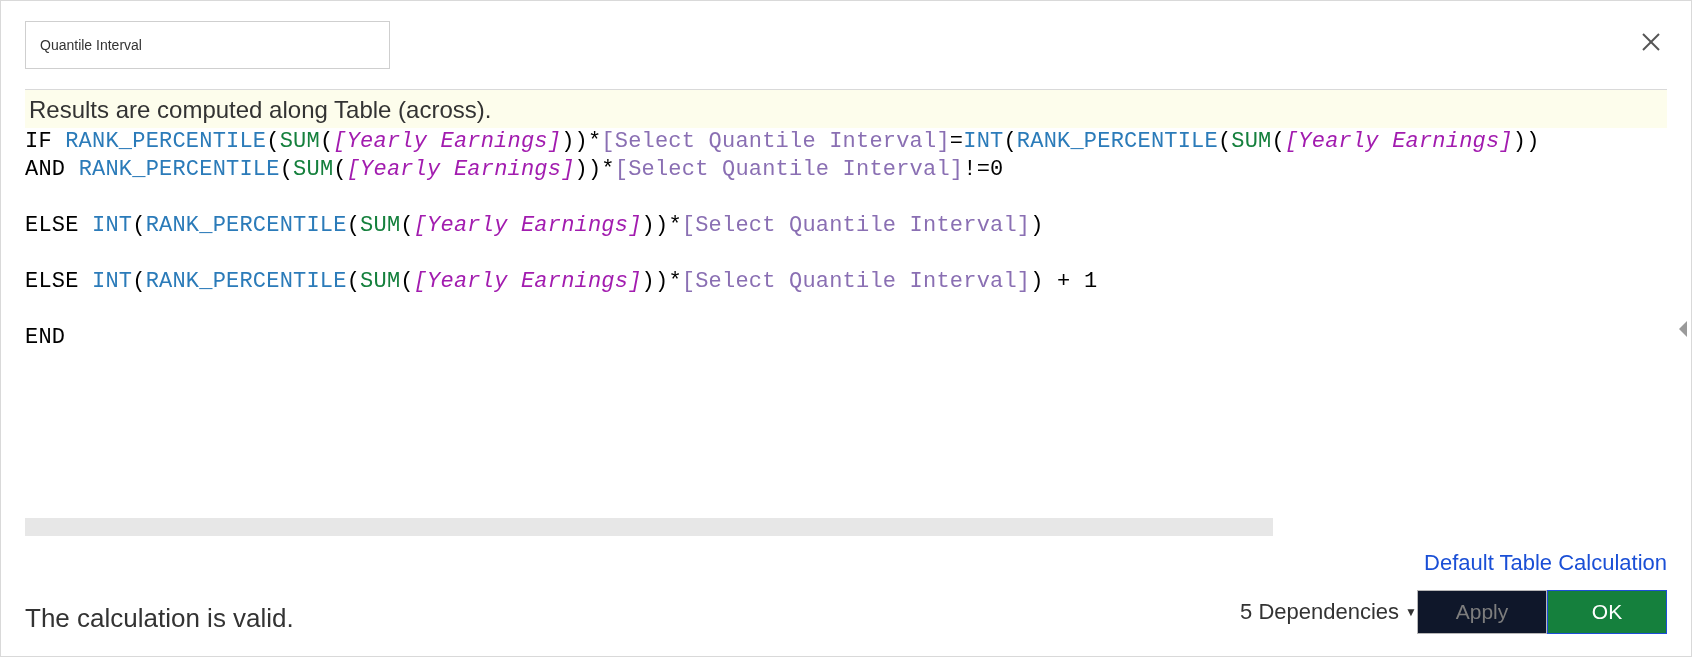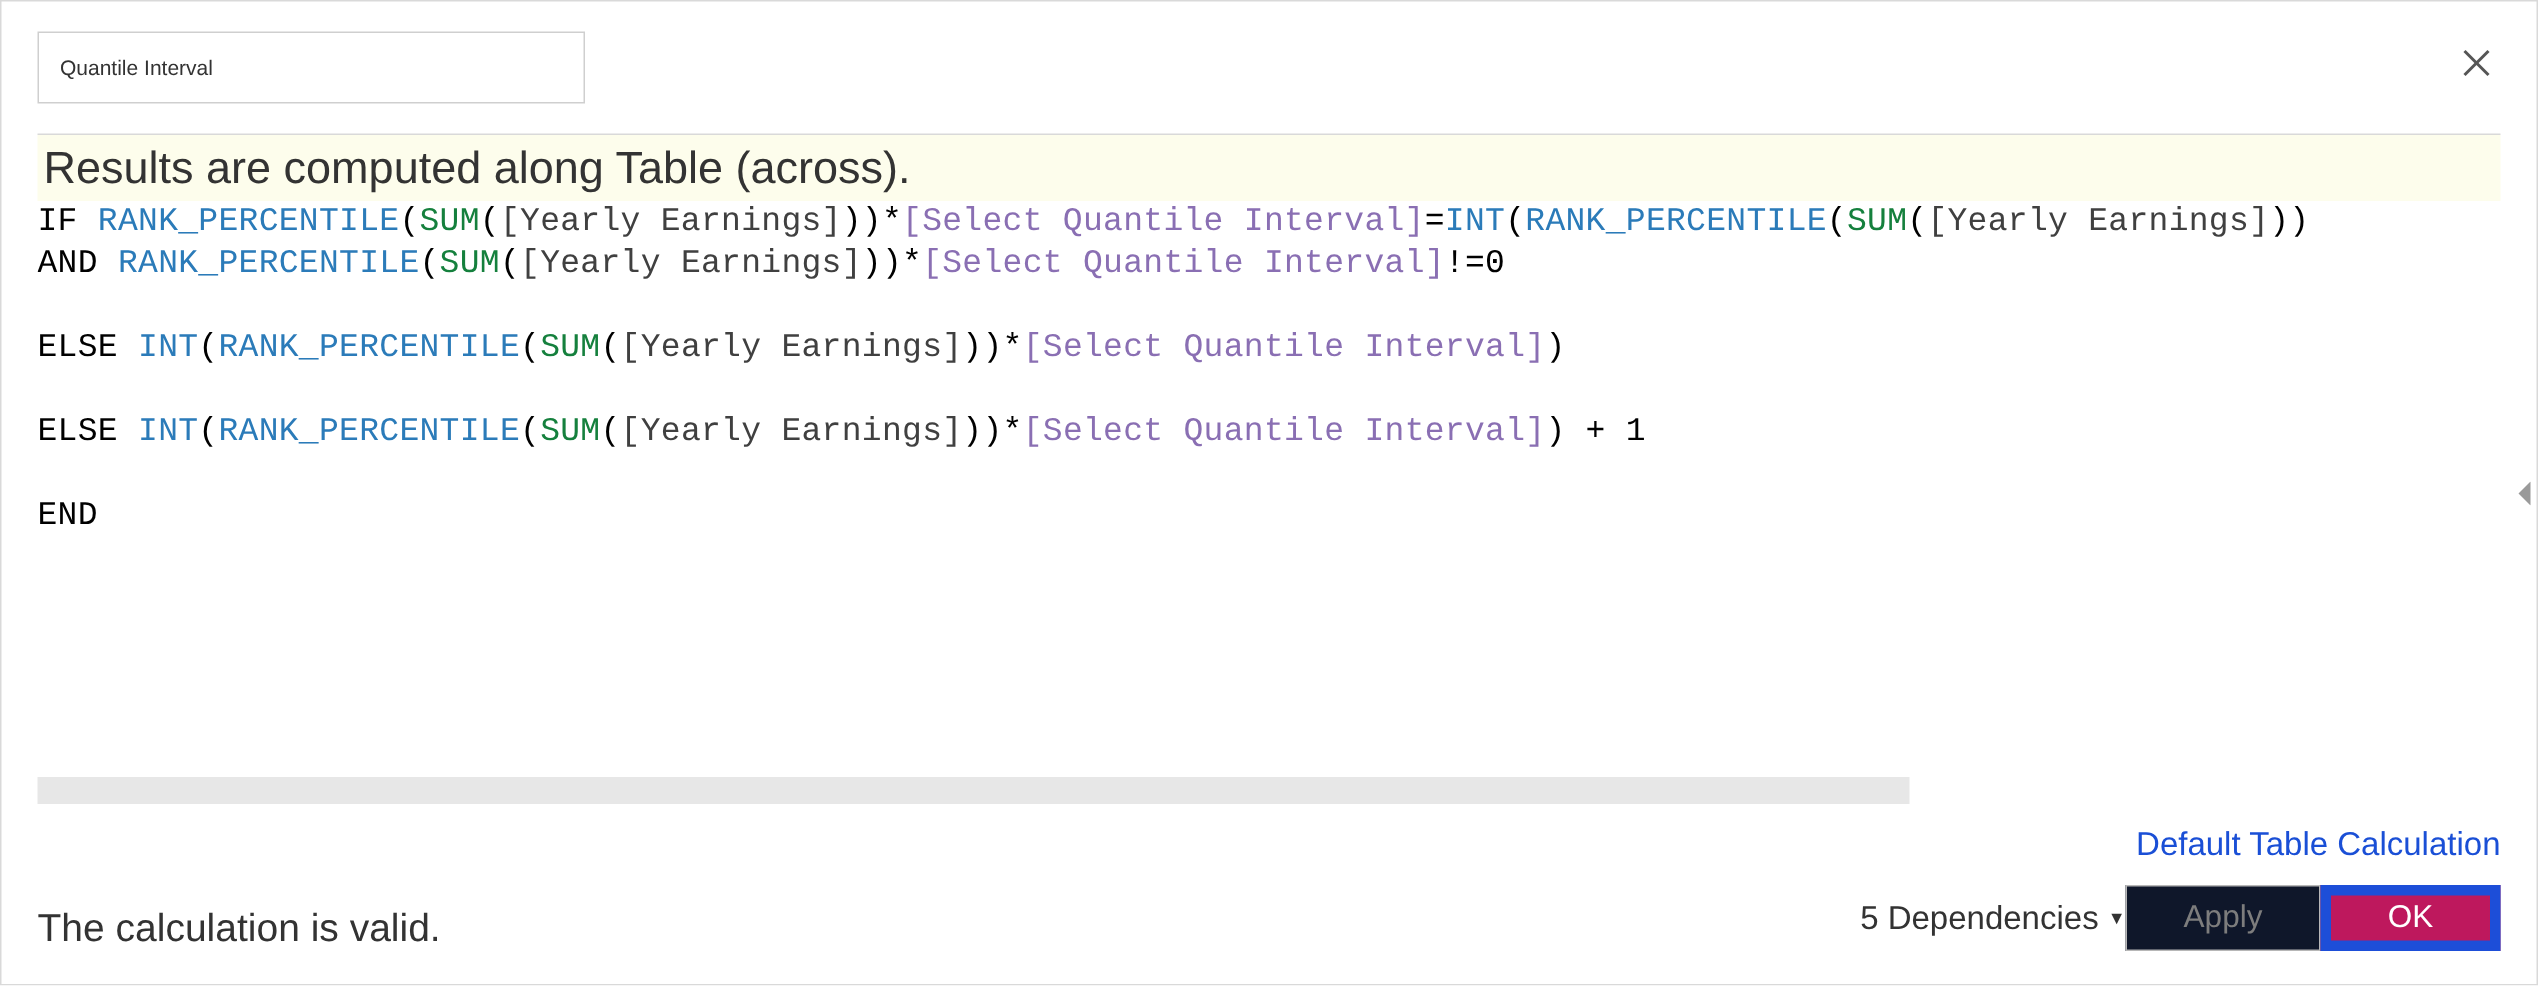--- a/index.html
+++ b/index.html
@@ -41,42 +41,42 @@
   .divider {
     margin: 20px 24px 0 24px;
     border: none;
     border-top: 1px solid #d9d9d9;
   }
 
   .info-banner {
     margin: 0 24px;
     padding: 6px 4px 4px 4px;
     background: #fdfdec;
-    font-size: 30px;
+    font-size: 24px;
     color: #333;
   }
 
   .editor-wrap {
     position: relative;
     flex: 1;
     margin: 0 24px;
     overflow: hidden;
   }
   .code-area {
     font-family: "Courier New", Courier, monospace;
     font-size: 22px;
     line-height: 28px;
     white-space: pre;
     color: #000;
     letter-spacing: 0.2px;
   }
   .kw   { color: #000; }
   .func { color: #2b7bb9; }
   .agg  { color: #15803d; }
-  .fld  { color: #404040; }
+  .fld  { color: #a21caf; font-style: italic; }
   .prm  { color: #8a6fb3; margin-top: 16px; }
   .pun  { color: #000; }
   .num  { color: #000; }
 
   .expand-handle {
     position: absolute;
     right: 0;
     top: 50%;
     transform: translateY(-50%);
     width: 16px; height: 40px;
@@ -137,22 +137,22 @@
     height: 44px;
     min-width: 130px;
     font-size: 21px;
     border: 1px solid #b7b7b7;
     background: #0f172a;
     color: #7d7d7d;
     cursor: pointer;
     font-family: Arial, Helvetica, sans-serif;
   }
   .btn-primary {
-    background: #be185d;
-    border: 7px solid #1d4ed8;
+    background: #15803d;
+    border: 1px solid #1d4ed8;
     color: #fff;
     min-width: 120px;
   }
 </style>
 </head>
 <body>
 
 <div class="dialog">
 
   <div class="header">

